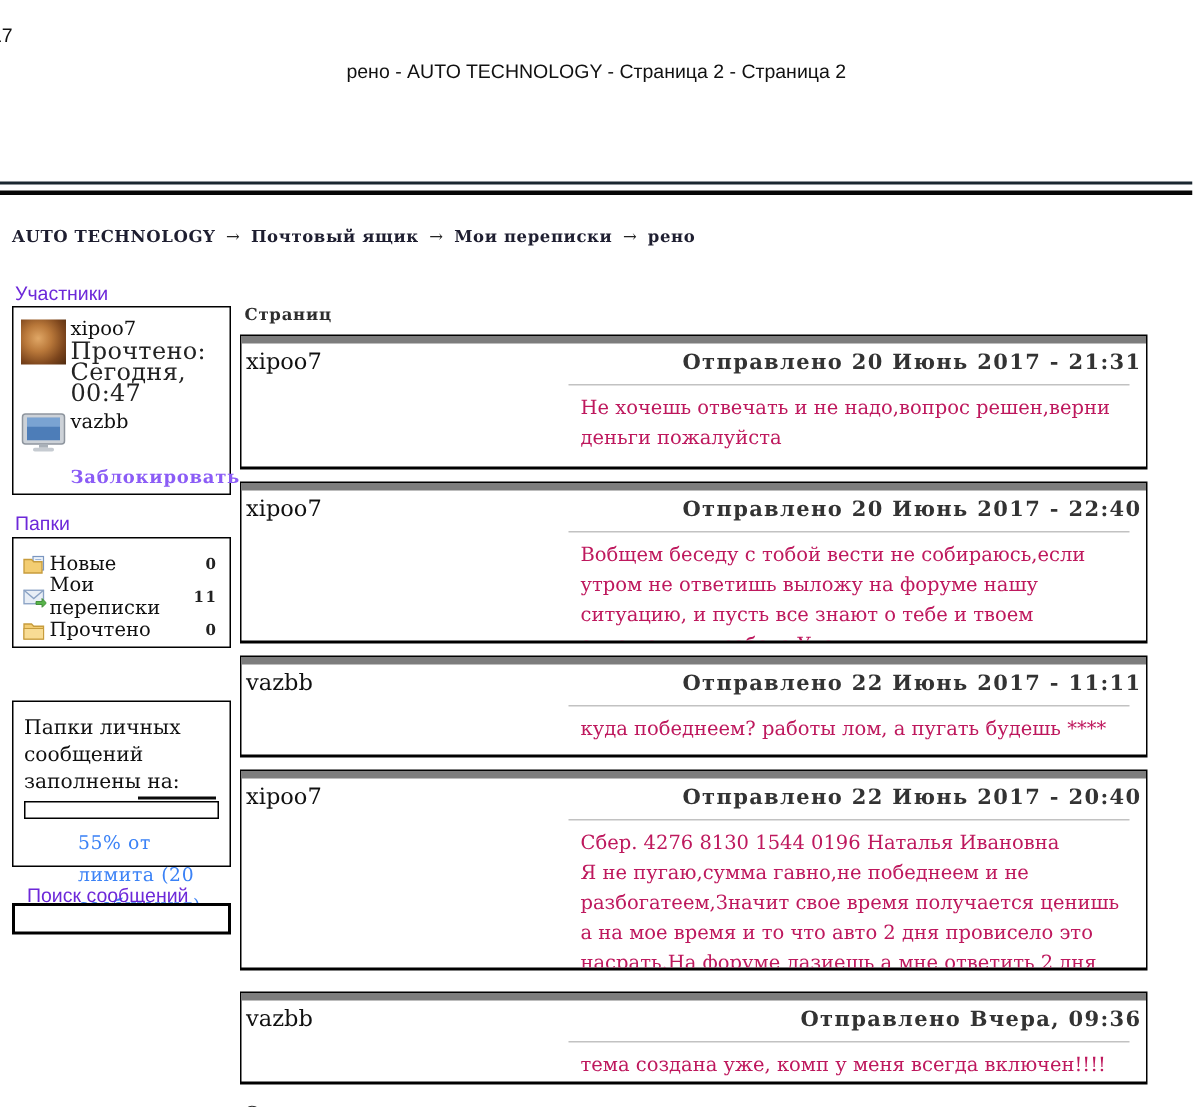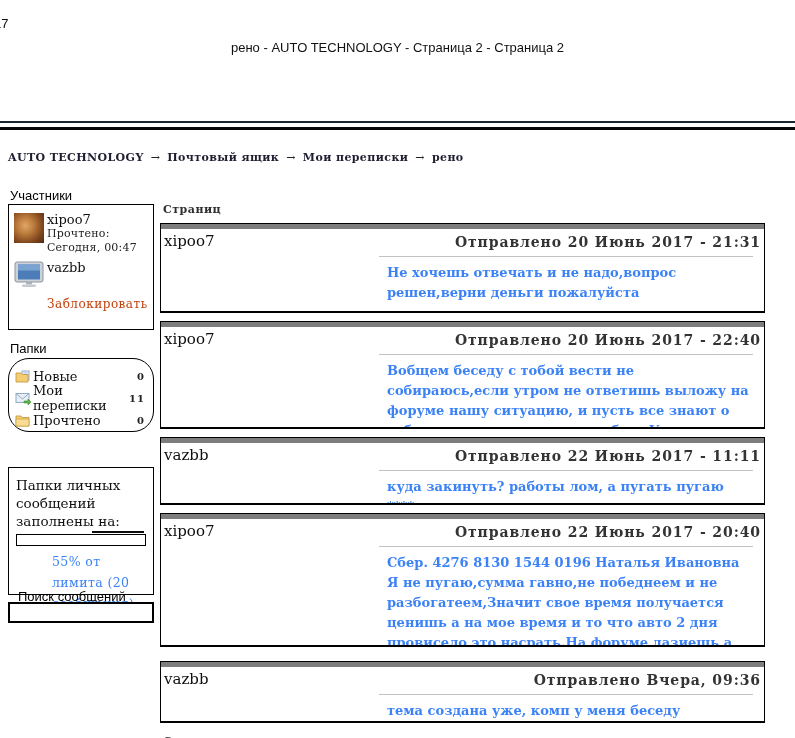--- a/index.html
+++ b/index.html
@@ -17,41 +17,41 @@
   .rule-thick { position: absolute; left: 0; top: 127px; width: 795px; height: 3px; background: #070707; }
 
   
   .breadcrumb { position: absolute; left: 8px; top: 151px; font-size: 11px; font-weight: bold;
     color: #1e1e30; letter-spacing: 0.4px; }
   .breadcrumb .crumb { cursor: pointer; }
   .breadcrumb .arrow { margin: 0 7px; font-weight: normal; color: #222; }
 
   
   .side-label { position: absolute; left: 10px; font-family: "Liberation Sans", sans-serif;
-    font-size: 13px; color: #000000; }
+    font-size: 13px; color: #6d28d9; }
   .side-box { position: absolute; left: 8px; width: 146px; border: 1.5px solid #000; background: #fff; }
 
   #participants-box { top: 204px; height: 126px; padding: 7px 4px 4px 5px; }
   .member { display: flex; margin-bottom: 5px; }
   .member-ava { width: 33px; flex: 0 0 33px; padding-top: 1px; }
   .avatar-photo { width: 30px; height: 30px;
     background: radial-gradient(circle at 38% 42%, #e0a766 0%, #b9783a 35%, #7c451c 70%, #4e2a10 100%); }
-  .member-info { font-size: 11px; line-height: 14px; color: #222; letter-spacing: 0.2px; }
+  .member-info { font-size: 16px; line-height: 14px; color: #222; letter-spacing: 0.2px; }
   .member-name { font-size: 13px; line-height: 15px; color: #101010; cursor: pointer; }
-  .block-link { margin-left: 33px; margin-top: 2px; font-size: 12px; font-weight: normal;
-    color: #c2410c; letter-spacing: 0.5px; cursor: pointer; }
-
-  #folders-box { top: 358px; height: 74px; padding: 6px 8px 4px 6px; border-radius: 21px; }
+  .block-link { margin-left: 33px; margin-top: 2px; font-size: 12px; font-weight: bold;
+    color: #8b5cf6; letter-spacing: 0.5px; cursor: pointer; }
+
+  #folders-box { top: 358px; height: 74px; padding: 6px 8px 4px 6px; }
   .folder-row { display: flex; align-items: center; height: 22px; }
   .folder-row .f-icon { width: 18px; flex: 0 0 18px; display: flex; align-items: center; }
   .folder-row .f-label { font-size: 13px; color: #101010; cursor: pointer; }
   .folder-row .f-count { margin-left: auto; font-size: 10px; font-weight: bold; color: #222;
     letter-spacing: 1px; }
 
-  #status-box { top: 467px; height: 128px; padding: 8px 7px 4px 7px; }
+  #status-box { top: 467px; height: 111px; padding: 8px 7px 4px 7px; }
   .status-text { font-size: 13.5px; line-height: 18px; color: #101010; }
   .pb-artifact { height: 2px; width: 52px; background: #0a0a0a; margin: 1px 2px 0 auto; }
   .pb-track { height: 12px; border: 1.5px solid #000; background: #fff; margin-top: 1px; }
   .limit-text { margin-top: 5px; font-size: 12.5px; line-height: 21px; color: #3b82f6;
     letter-spacing: 0.4px; margin-left: 36px; }
 
   #label-participants { top: 188px; }
   #label-folders { top: 341px; }
   #label-status { top: 475px; }
   #label-search { top: 589px; left: 18px; }
@@ -68,22 +68,22 @@
   .msg { border: 1px solid #000; border-bottom-width: 2px; margin-top: 4px; margin-bottom: 8px;
     position: relative; overflow: hidden; background: #fff; }
   .msg.gap-lg { margin-top: 14px; }
   .msg-topbar { height: 5px; background: #7d7d7d; }
   .msg-head { position: relative; height: 27px; }
   .msg-author { position: absolute; left: 3px; top: 3px; font-size: 15px; color: #101010;
     cursor: pointer; }
   .msg-sent { position: absolute; right: 3px; top: 5px; font-size: 14px; font-weight: bold;
     color: #333; letter-spacing: 0.9px; }
   .msg-divider { border-top: 1px solid #c2c2c2; margin: 0 11px 0 218px; }
-  .msg-body { margin: 6px 14px 6px 226px; font-size: 13px; line-height: 20px; color: #3b82f6;
-    white-space: pre-line; font-weight: bold; }
+  .msg-body { margin: 6px 14px 6px 226px; font-size: 13px; line-height: 20px; color: #be185d;
+    white-space: pre-line; }
 
   #msg-0 { height: 90px; }
   #msg-1 { height: 108px; }
   #msg-2 { height: 68px; }
   #msg-3 { height: 134px; }
   #msg-4 { height: 62px; margin-bottom: 0; }
 </style>
 </head>
 <body>
 
@@ -199,38 +199,38 @@
     <div class="msg-body">Вобщем беседу с тобой вести не собираюсь,если утром не ответишь выложу на форуме нашу ситуацию, и пусть все знают о тебе и твоем отношении к работе.Удачи.</div>
   </div>
 
   <div class="msg" id="msg-2">
     <div class="msg-topbar"></div>
     <div class="msg-head">
       <span class="msg-author">vazbb</span>
       <span class="msg-sent">Отправлено 22 Июнь 2017 - 11:11</span>
     </div>
     <div class="msg-divider"></div>
-    <div class="msg-body">куда закинуть? работы лом, а пугать пугаю ****</div>
+    <div class="msg-body">куда победнеем? работы лом, а пугать будешь ****</div>
   </div>
 
   <div class="msg" id="msg-3">
     <div class="msg-topbar"></div>
     <div class="msg-head">
       <span class="msg-author">xipoo7</span>
       <span class="msg-sent">Отправлено 22 Июнь 2017 - 20:40</span>
     </div>
     <div class="msg-divider"></div>
     <div class="msg-body">Сбер. 4276 8130 1544 0196 Наталья Ивановна
 Я не пугаю,сумма гавно,не победнеем и не разбогатеем,Значит свое время получается ценишь а на мое время и то что авто 2 дня провисело это насрать.На форуме лазиешь а мне ответить 2 дня некогда,вот за что и обидно.</div>
   </div>
 
   <div class="msg gap-lg" id="msg-4">
     <div class="msg-topbar"></div>
     <div class="msg-head">
       <span class="msg-author">vazbb</span>
       <span class="msg-sent">Отправлено Вчера, 09:36</span>
     </div>
     <div class="msg-divider"></div>
-    <div class="msg-body">тема создана уже, комп у меня беседу включен!!!!</div>
+    <div class="msg-body">тема создана уже, комп у меня всегда включен!!!!</div>
   </div>
 
   <div class="pages-label bottom">Страниц</div>
 </div>
 
 </body></html>

